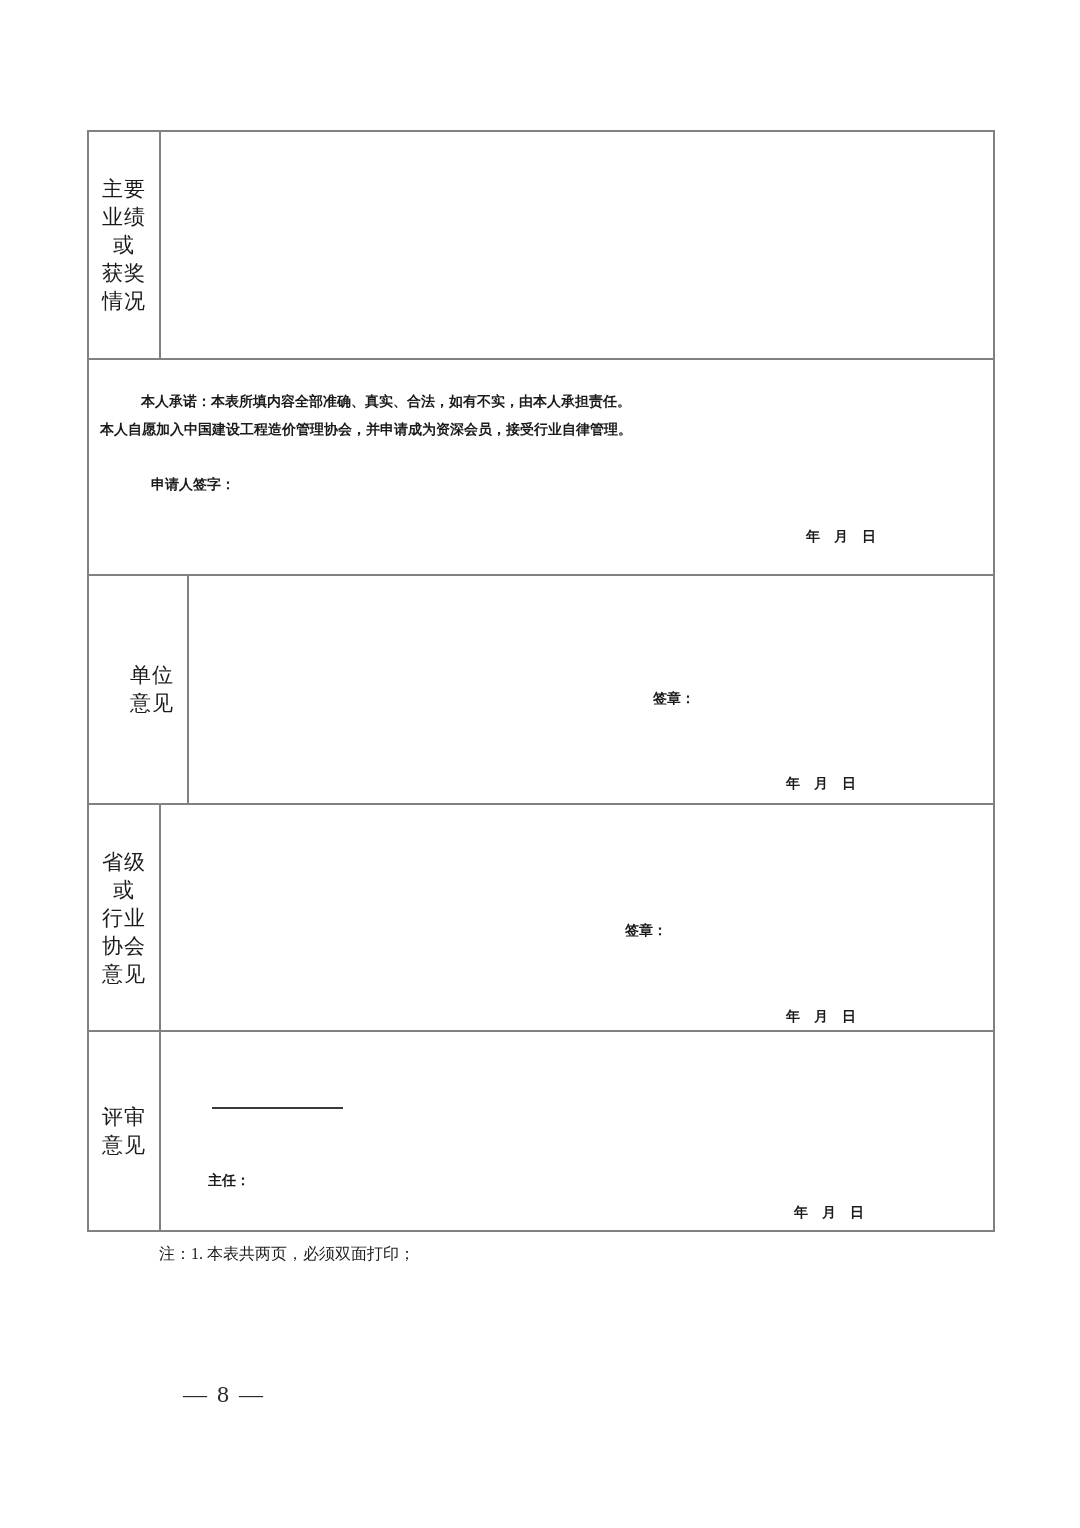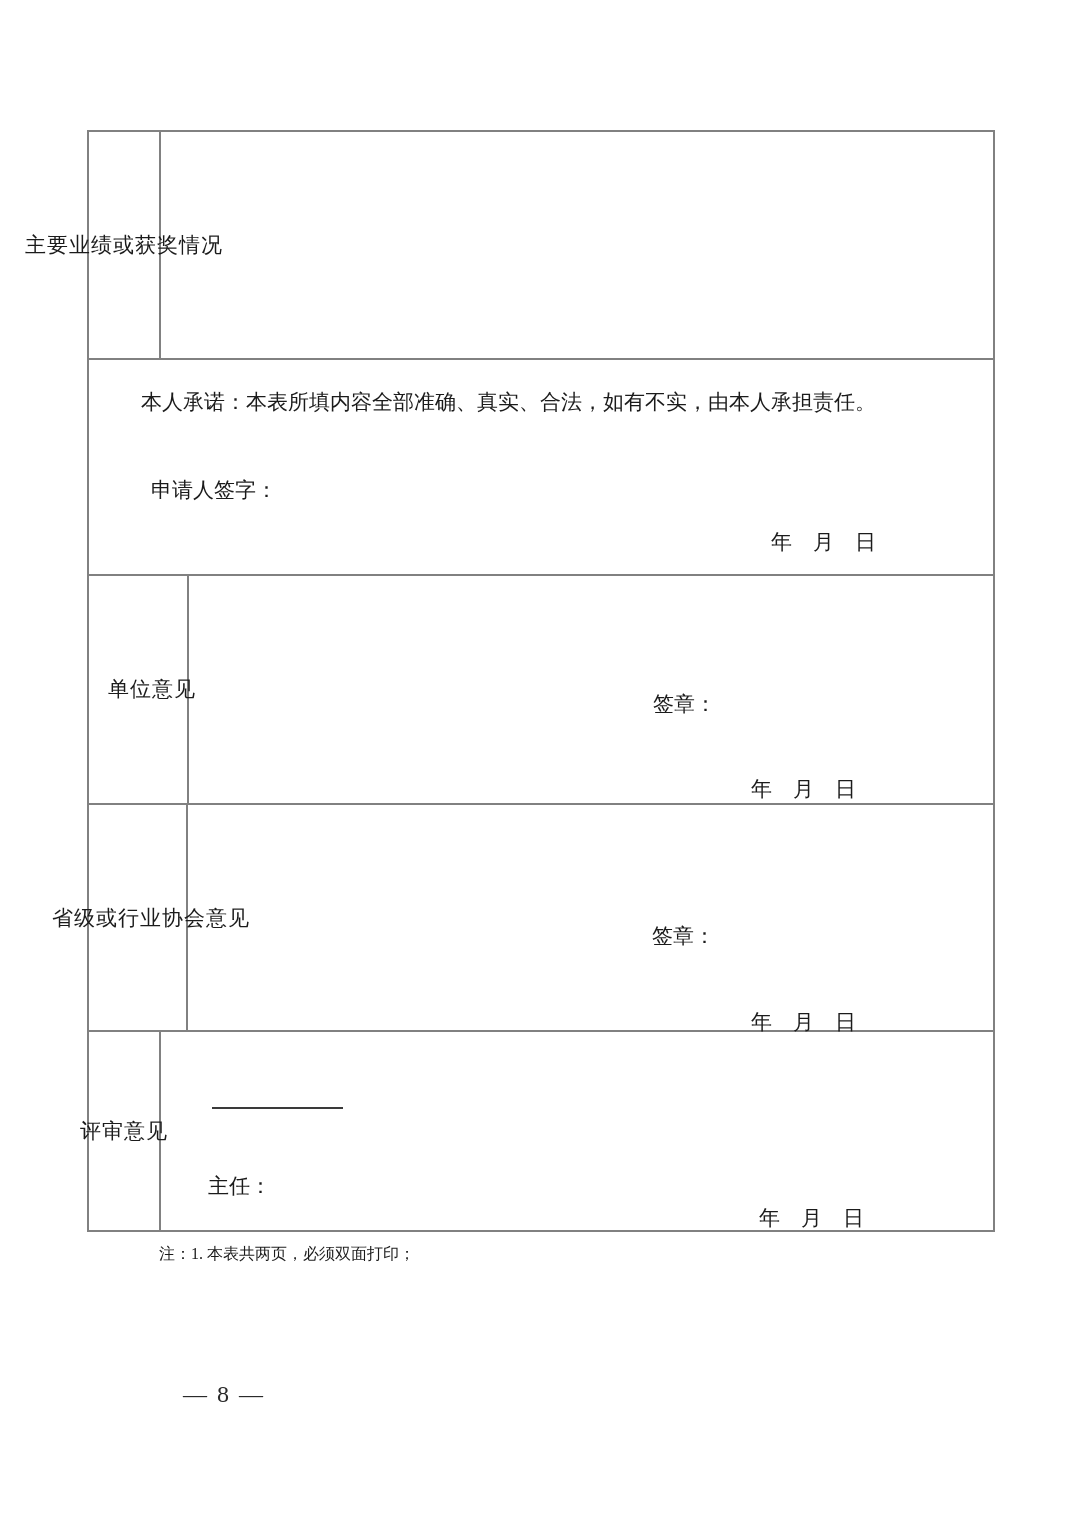--- a/index.html
+++ b/index.html
@@ -19,33 +19,33 @@
     position:absolute; left:87px; top:130px;
     width:908px; height:1102px;
     border:2px solid #818181;
     display:flex; flex-direction:column;
   }
   .frow { display:flex; border-bottom:2px solid #818181; }
   .frow:last-child { border-bottom:none; }
   .r1 { height:228px; }
   .r2 { height:217px; }
   .r3 { height:229px;padding-left:28px; }
-  .r4 { height:228px;padding-left:27px; }
+  .r4 { height:228px; }
   .r5 { height:198px;justify-content:center; }
 
   .label-cell {
     width:72px; flex-shrink:0;
     border-right:2px solid #818181;
-    display:flex; flex-direction:row;
+    display:flex; flex-direction:column;
     align-items:center; justify-content:center;
     font-size:21px; line-height:28px; letter-spacing:1px;
   }
   .label-line { white-space:nowrap; }
 
-  .content-cell { flex:1; position:relative; font-size:21px; }
+  .content-cell { flex:1; position:relative; font-size:14px;font-weight:bold; }
 
   
   .commit-block { position:absolute; left:11px; top:28px; line-height:28px; }
   .commit-line { white-space:nowrap; }
   .commit-line.first { padding-left:41px; }
   .sign-label { position:absolute; left:62px; top:116px; white-space:nowrap; }
 
   
   .seal-label { position:absolute; left:464px; white-space:nowrap; }
   .r3 .seal-label { top:114px; }
@@ -93,20 +93,21 @@
         <div class="label-line">获奖</div>
         <div class="label-line">情况</div>
       </div>
       <div class="content-cell"></div>
     </div>
 
     <div class="frow r2">
       <div class="content-cell">
         <div class="commit-block">
           <div class="commit-line first">本人承诺：本表所填内容全部准确、真实、合法，如有不实，由本人承担责任。</div>
+          <div class="commit-line">本人自愿加入中国建设工程造价管理协会，并申请成为资深会员，接受行业自律管理。</div>
         </div>
         <div class="sign-label">申请人签字：</div>
         <div class="date-line">年　月　日</div>
       </div>
     </div>
 
     <div class="frow r3">
       <div class="label-cell">
         <div class="label-line">单位</div>
         <div class="label-line">意见</div>

